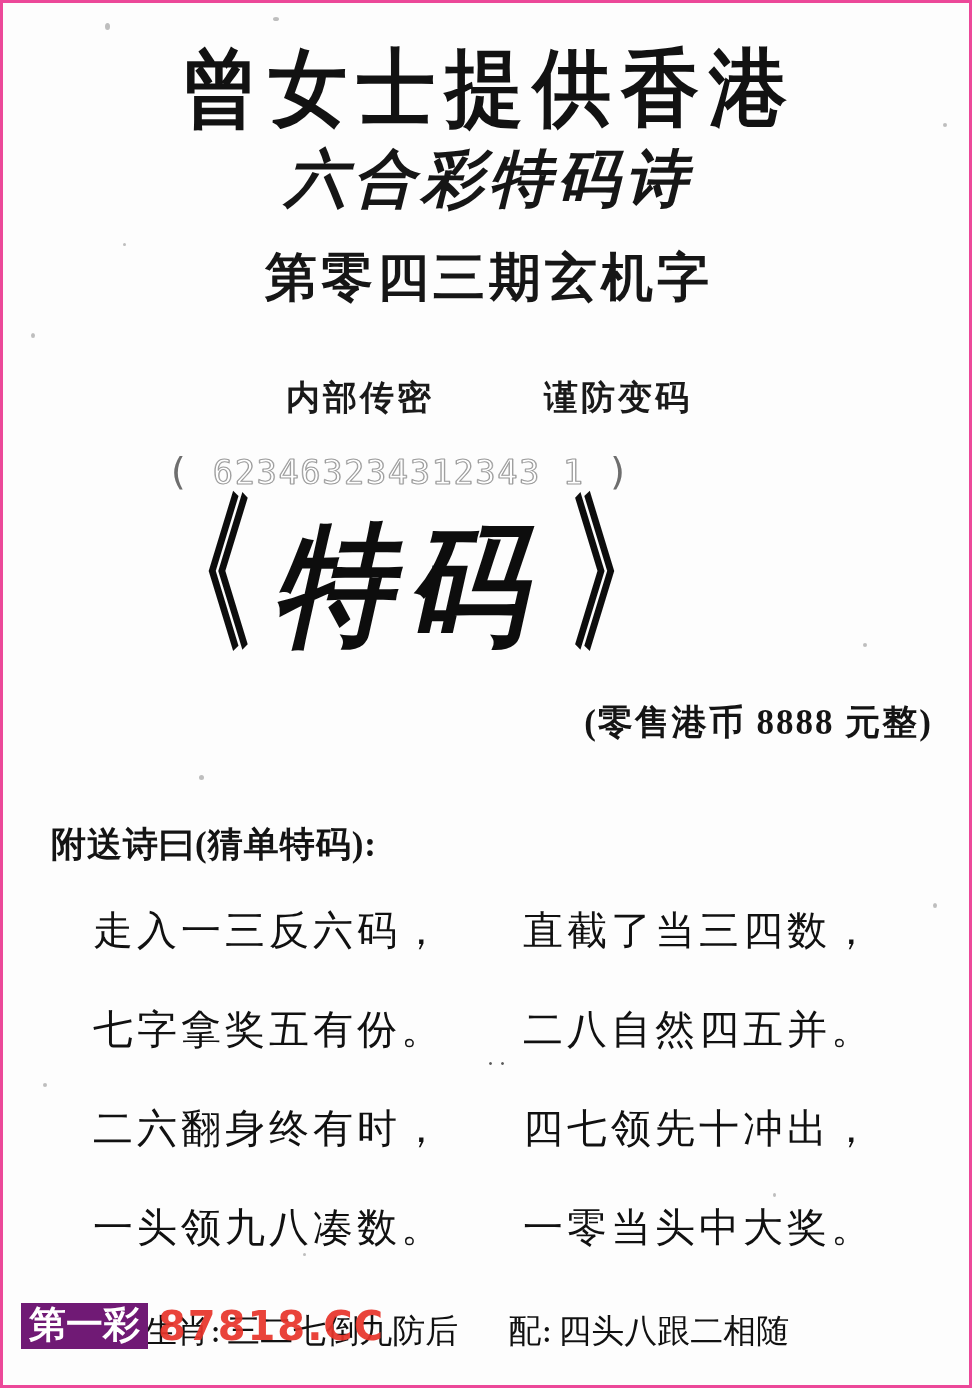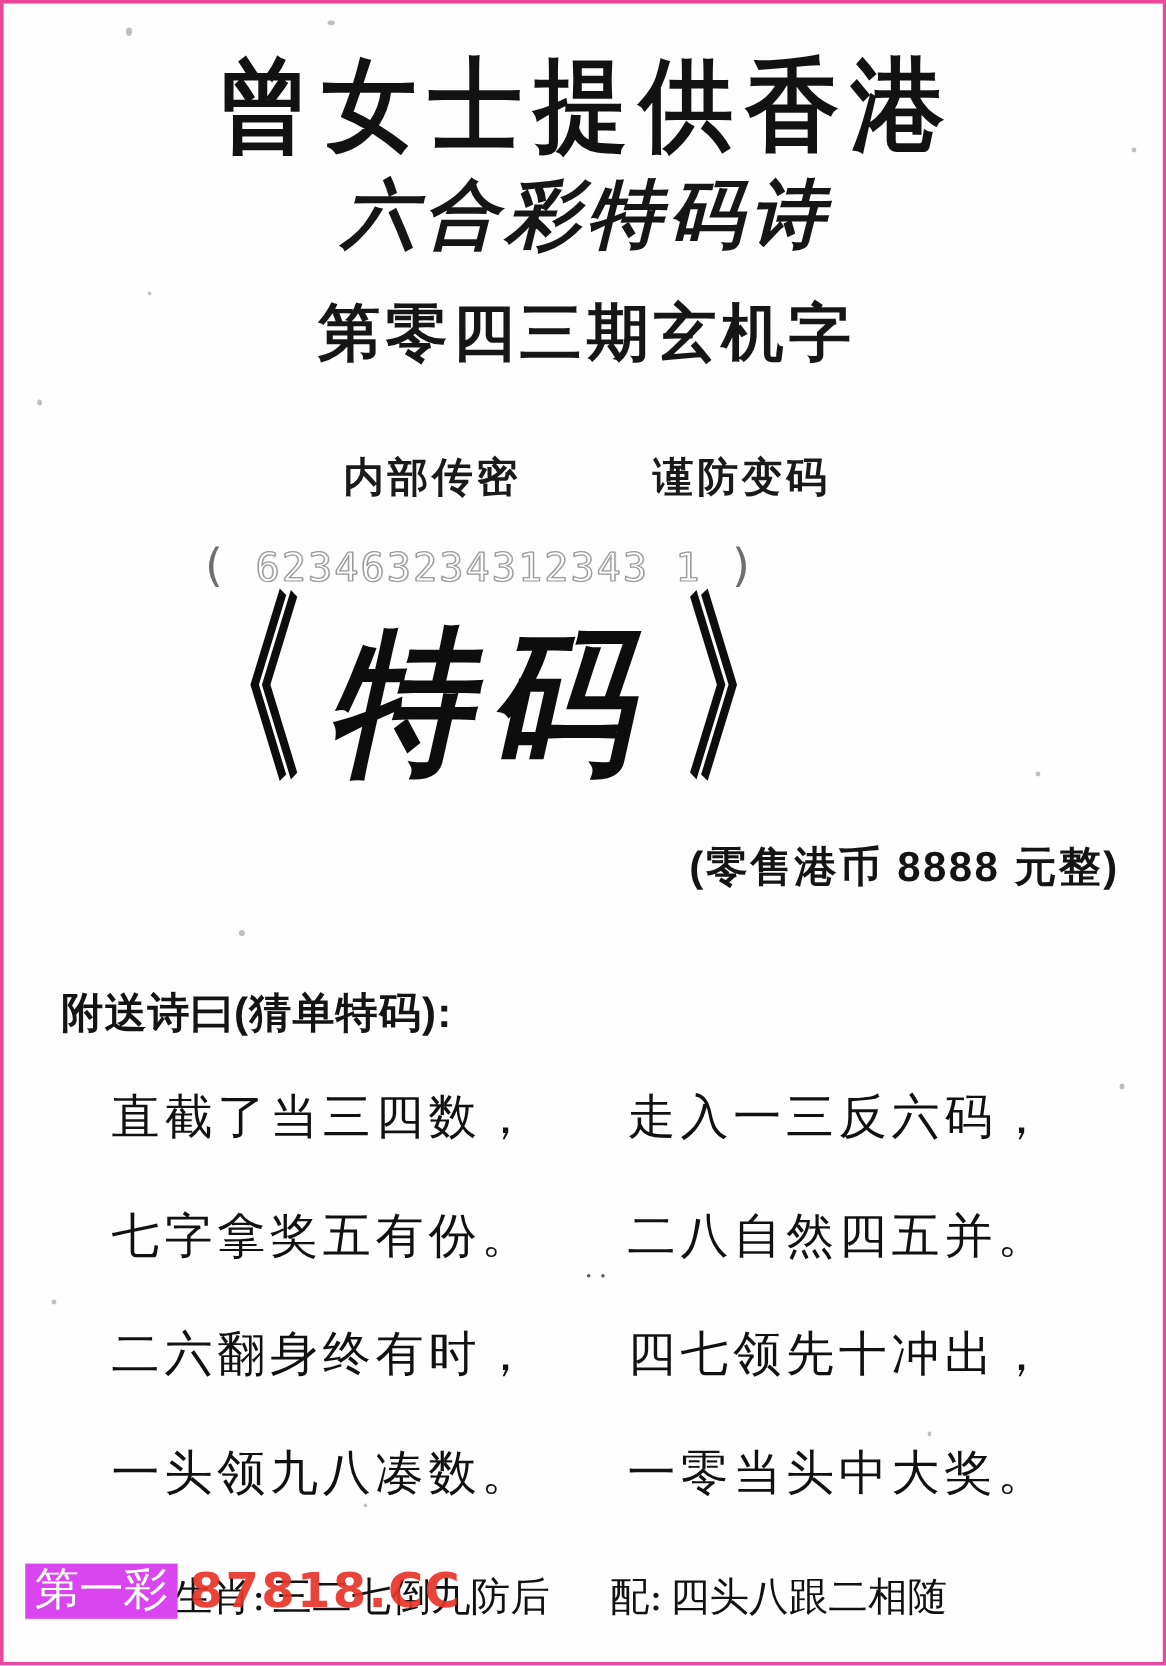--- a/index.html
+++ b/index.html
@@ -142,33 +142,33 @@
     letter-spacing: 16px;
     display: inline-block;
     padding: 0 18px;
     transform: scaleY(1.12);
   }
 
   .price {
     position: absolute;
     top: 696px;
     right: 36px;
-    font-family: Liberation Sans, sans-serif;
+    font-family: Liberation Serif, serif;
     font-weight: bold;
     font-size: 35px;
     letter-spacing: 2px;
     color: #141414;
     white-space: nowrap;
   }
 
   .poem-head {
     position: absolute;
     top: 818px;
     left: 48px;
-    font-family: Liberation Sans, sans-serif;
+    font-family: Liberation Serif, serif;
     font-weight: bold;
     font-size: 35px;
     letter-spacing: 1px;
     color: #141414;
     white-space: nowrap;
   }
 
   .poem {
     position: absolute;
     top: 900px;
@@ -220,24 +220,24 @@
   .watermark {
     position: absolute;
     top: 1300px;
     left: 18px;
     display: flex;
     align-items: center;
     gap: 10px;
     pointer-events: none;
   }
   .wm-badge {
-    background: #d946ef;
+    background: #701a75;
     color: #ffffff;
     font-family: "DejaVu Sans", sans-serif;
-    font-weight: normal;
+    font-weight: bold;
     font-size: 37px;
     padding: 3px 8px 6px 8px;
     letter-spacing: 0px;
     line-height: 1;
   }
   .wm-text {
     color: #e8342a;
     font-family: "DejaVu Sans", sans-serif;
     font-weight: bold;
     font-size: 40px;
@@ -286,22 +286,22 @@
     <span class="wd">特码</span>
     <span class="brk">》</span>
   </div>
 
   <div class="price">(零售港币 8888 元整)</div>
 
   <div class="poem-head">附送诗曰(猜单特码):</div>
 
   <div class="poem">
     <div class="poem-row">
+      <div class="poem-col right">走入一三反六码，</div>
       <div class="poem-col left">直截了当三四数，</div>
-      <div class="poem-col right">走入一三反六码，</div>
     </div>
     <div class="poem-row">
       <div class="poem-col left">七字拿奖五有份。</div>
       <div class="poem-col right">二八自然四五并。</div>
     </div>
     <div class="poem-row">
       <div class="poem-col left">二六翻身终有时，</div>
       <div class="poem-col right">四七领先十冲出，</div>
     </div>
     <div class="poem-row">

